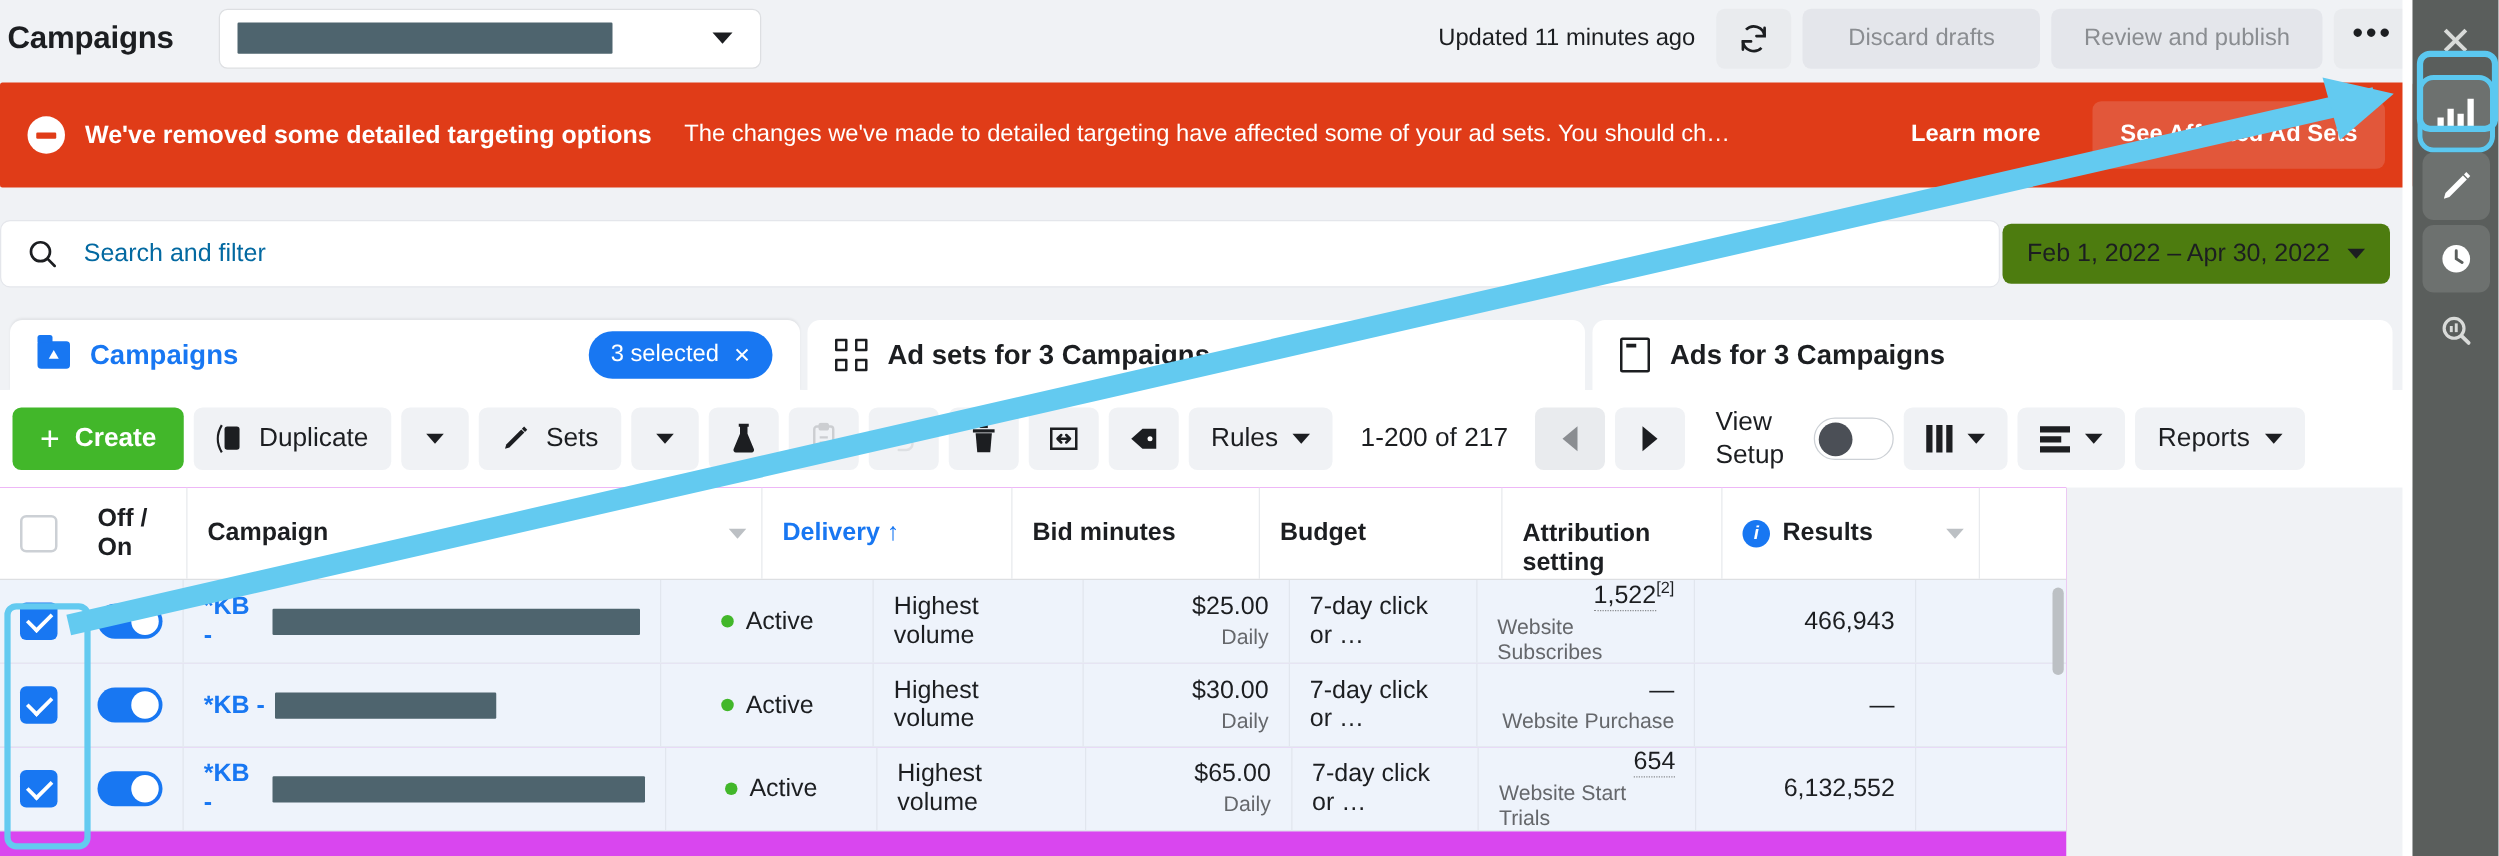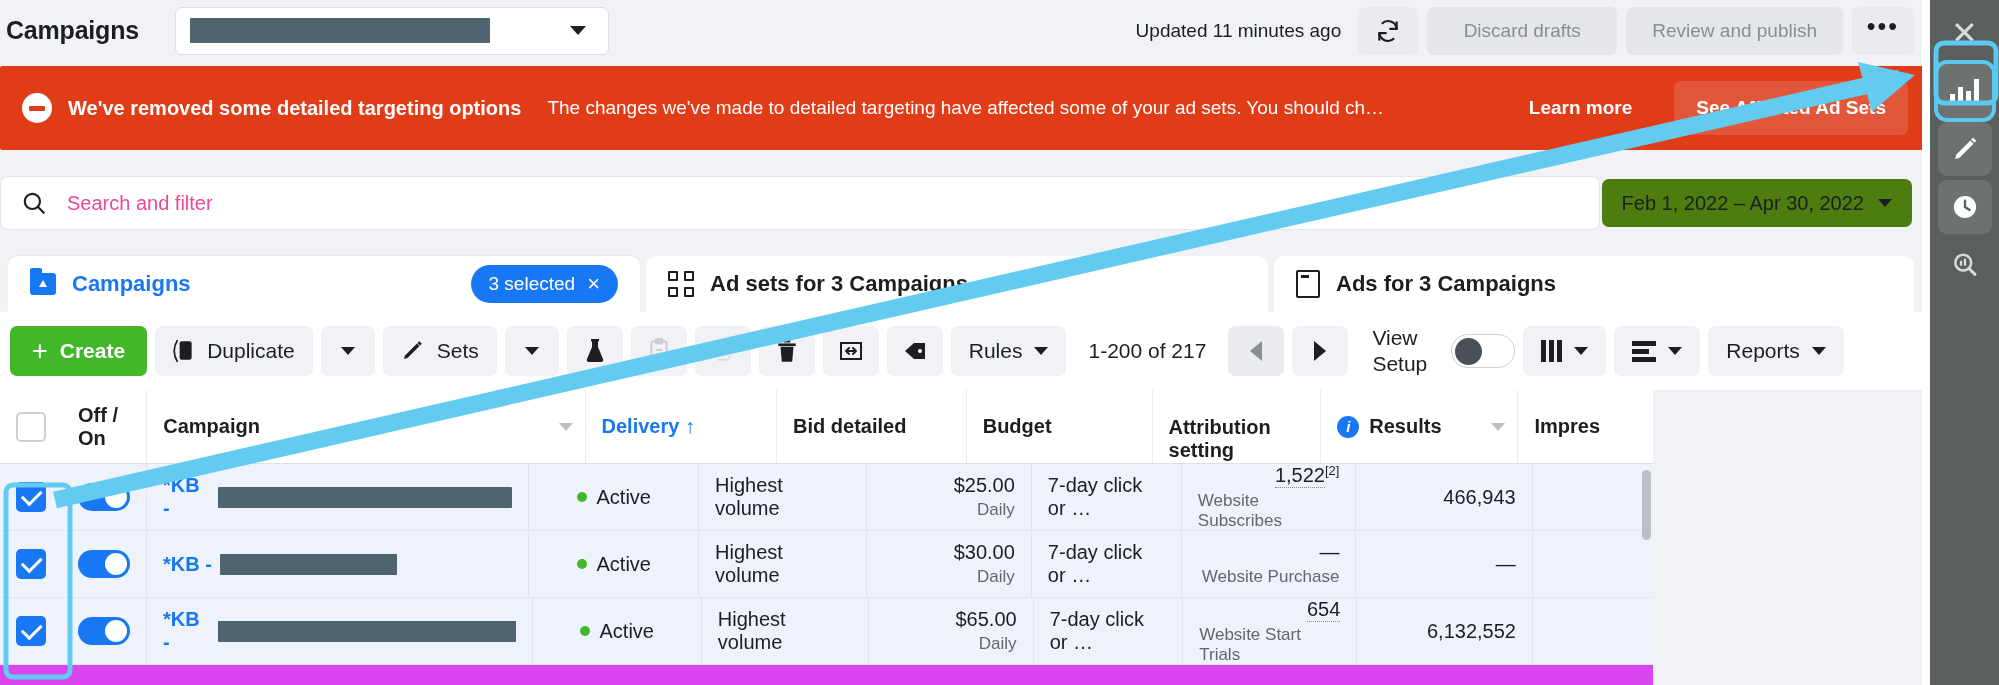--- a/index.html
+++ b/index.html
@@ -30,21 +30,21 @@
   .redact { background: #4e646e; height: 25px; border-radius: 1px; }
   .acct-select .redact { width: 300px; }
   .caret-down {
     width: 0; height: 0;
     border-left: 8px solid transparent; border-right: 8px solid transparent;
     border-top: 9px solid #1c1e21;
   }
   .acct-select .caret-down { position: absolute; right: 22px; }
 
   .topbar-right {
-    margin-left: auto; display: flex; align-items: center; gap: 9px; padding-right: 16px;
+    margin-left: auto; display: flex; align-items: center; gap: 9px; padding-right: 1px;
   }
   .updated-text { font-size: 19px; color: #1c1e21; margin-right: 8px; }
   .icon-btn {
     width: 60px; height: 48px; background: #e9ebee; border-radius: 7px;
     display: flex; align-items: center; justify-content: center;
     border: none; cursor: pointer;
   }
   .pill-btn {
     height: 48px; background: #e4e6eb; border-radius: 7px;
     display: flex; align-items: center; justify-content: center;
@@ -89,21 +89,21 @@
 
   
   .searchrow {
     position: absolute; left: 0; top: 172px; width: 1930px; height: 62px;
     display: flex; align-items: center;
   }
   .search-box {
     width: 1600px; height: 54px; background: #fff; border-radius: 8px;
     display: flex; align-items: center; padding: 0 20px; border: 1px solid #e4e6eb;
   }
-  .search-placeholder { font-size: 20px; color: #ec4899; margin-left: 20px; }
+  .search-placeholder { font-size: 20px; color: #0369a1; margin-left: 20px; }
   .daterange {
     margin-left: auto; margin-right: 18px;
     height: 48px; background: #4d7c0f; border-radius: 7px;
     display: flex; align-items: center; gap: 14px; padding: 0 20px;
     font-size: 20px; color: #1c1e21; border: none; cursor: pointer; white-space: nowrap; text-align: center;
   }
   .caret-sm {
     width: 0; height: 0; border-left: 7px solid transparent; border-right: 7px solid transparent;
     border-top: 8px solid #1c1e21;
   }
@@ -472,34 +472,33 @@
     <div class="thead">
       <div class="th c-check">
         <span class="hdr-check"></span>
       </div>
       <div class="th c-offon">Off / On</div>
       <div class="th c-campaign">
         <span>Campaign</span>
         <span class="th-sortcaret"></span>
       </div>
       <div class="th c-delivery blue">Delivery ↑</div>
-      <div class="th c-bid">Bid detailed</div>
+      <div class="th c-bid">Bid minutes</div>
       <div class="th c-budget">Budget</div>
       <div class="th c-attr">
         <span class="attr-wrap">
           <span>Attribution</span><br>
           <span>setting</span>
         </span>
       </div>
       <div class="th c-results">
         <span class="info-dot">i</span>
         <span>Results</span>
         <span class="th-sortcaret"></span>
       </div>
-      <div class="th c-impr">Impres</div>
     </div>
 
     <div class="trow">
       <div class="td c-check">
           <span class="chk"></span>
         </div>
       <div class="td c-offon">
           <span class="sw"></span>
         </div>
       <div class="td c-campaign">

